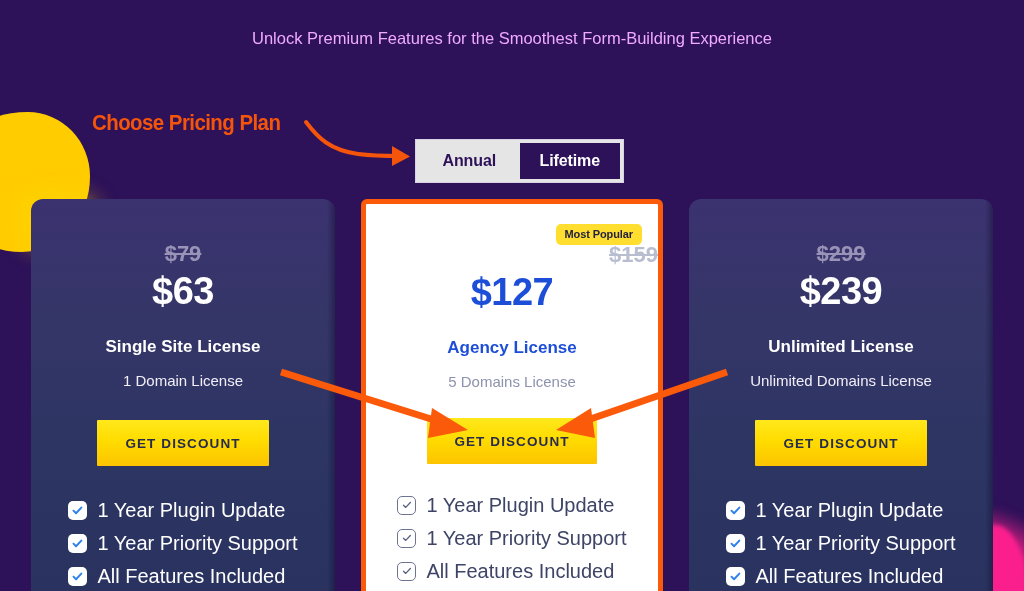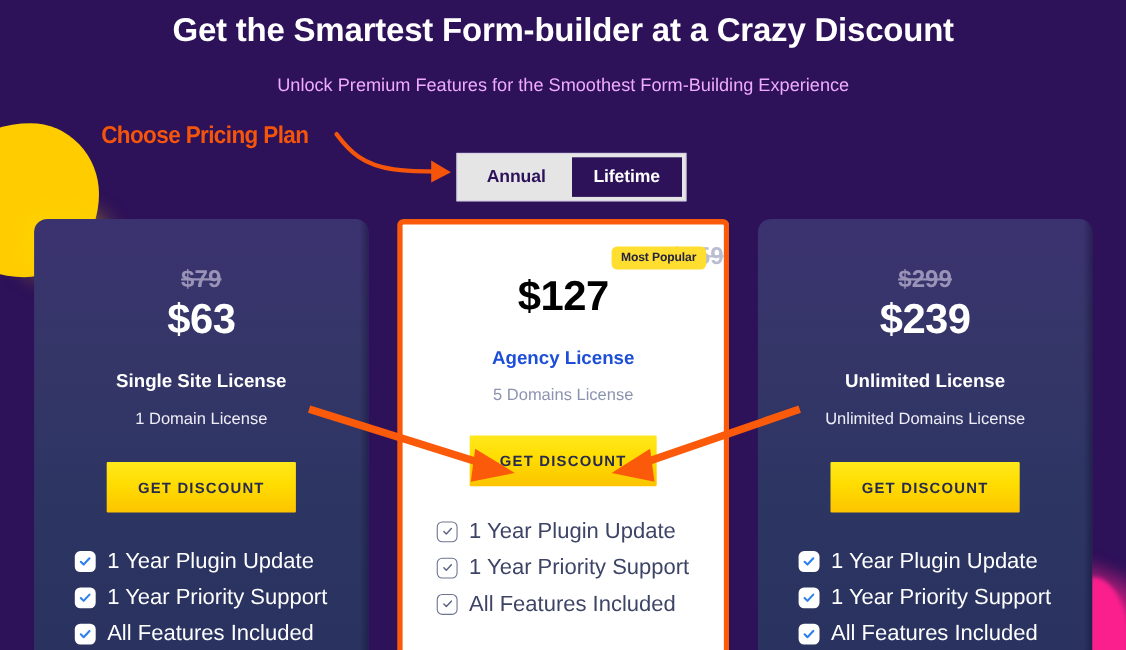--- a/index.html
+++ b/index.html
@@ -179,21 +179,21 @@
   }
 
   .card.featured {
     left: 361px;
     width: 302px;
     height: 392px;
     background: #ffffff;
     border: 5px solid #fa5a0a;
     border-bottom: none;
     border-radius: 6px 6px 0 0;
-    padding-top: 16px;
+    padding-top: 38px;
   }
 
   .badge {
     position: absolute;
     top: 20px;
     right: 16px;
     background: #ffde2f;
     color: #24233f;
     font-size: 11px;
     font-weight: bold;
@@ -212,21 +212,21 @@
   .featured .price-old { color: #b9bdd0; text-align: right; }
 
   .price-new {
     font-size: 38px;
     font-weight: bold;
     line-height: 46px;
     letter-spacing: -0.5px;
     margin-top: 1px;
   }
   .dark .price-new { color: #ffffff; }
-  .featured .price-new { color: #000000; }
+  .featured .price-new { color: #1d4ed8; }
 
   .plan-name {
     font-size: 17px;
     font-weight: bold;
     margin-top: 22px;
     line-height: 22px;
   }
   .dark .plan-name { color: #ffffff; }
   .featured .plan-name { color: #1d4ed8; }
 
@@ -298,21 +298,20 @@
 <body>
 
 <div class="bg-layer">
   <div class="blob-yellow"></div>
   <div class="blob-yellow-glow"></div>
   <div class="blob-pink"></div>
   <div class="blob-pink-solid"></div>
 </div>
 
 <div class="header">
-  <h1 class="page-title">Get the Smartest Form-builder at a Crazy Discount</h1>
   <p class="page-subtitle">Unlock Premium Features for the Smoothest Form-Building Experience</p>
 </div>
 
 <div class="annotation">Choose Pricing Plan</div>
 <svg class="annotation-arrow" viewBox="0 0 120 56">
   <path d="M6 4 C 18 20, 30 32, 58 36 C 74 38, 88 38, 100 38" stroke="#f4550b" stroke-width="4" fill="none" stroke-linecap="round"></path>
   <path d="M92 28 L110 38.5 L92 48 Z" fill="#f4550b"></path>
 </svg>
 
 <div class="cards">

